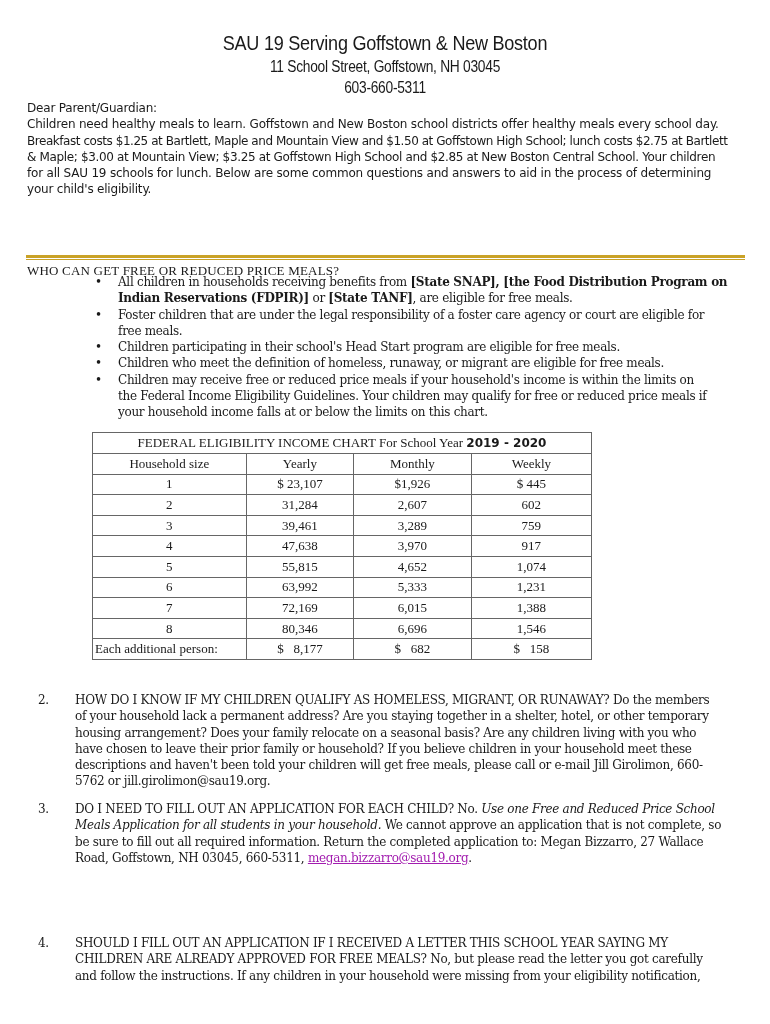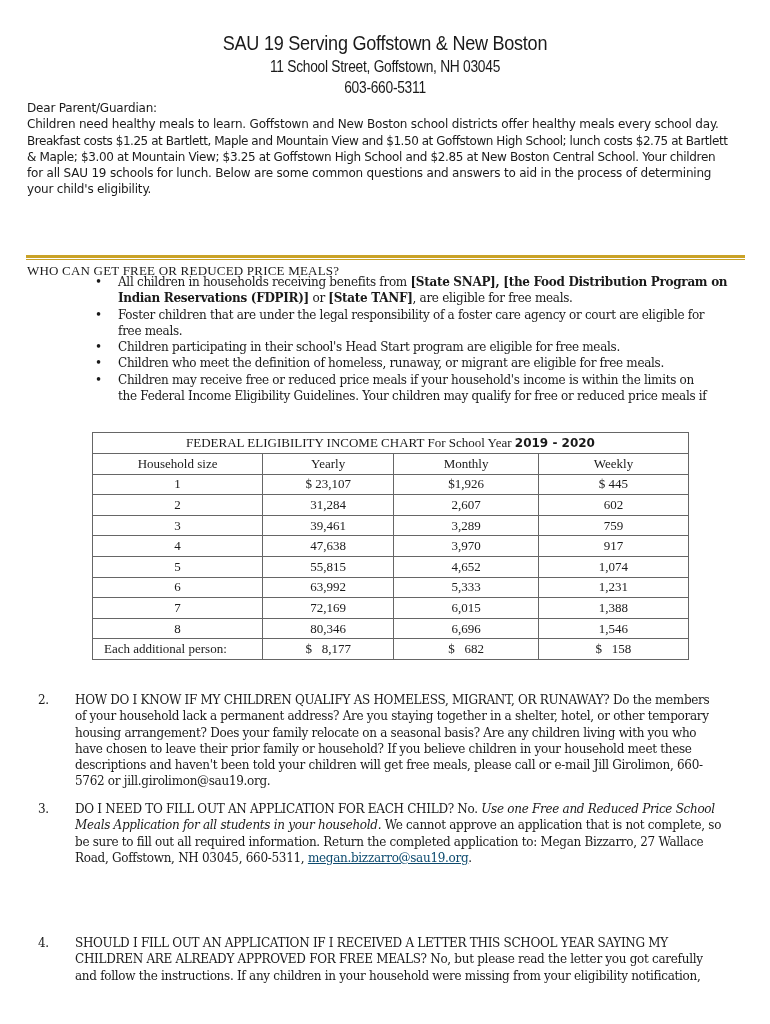--- a/index.html
+++ b/index.html
@@ -11,29 +11,29 @@
   #phone { top:79px; font-size:16px; }
   .intro { left:27px; width:725px; font-family:"DejaVu Sans", sans-serif; font-size:12px; line-height:16.3px; letter-spacing:-0.2px; }
   .intro p { margin:0; white-space:nowrap; }
   .sec-head { left:27px; top:240px; font-family:"Liberation Serif", serif; font-size:13px; letter-spacing:0.2px;margin-top:23px; }
   .rule1 { left:26px; top:255px; width:719px; height:3px; background:#c9a227; }
   .rule2 { left:26px; top:259px; width:719px; height:1px; background:#c9a227; }
   .serif { font-family:"DejaVu Serif", serif; font-size:12px; line-height:16.3px; letter-spacing:-0.3px; }
   ul.bul { position:absolute; left:95px; top:274px; width:660px; margin:0; padding:0; list-style:none; }
   ul.bul li { position:relative; padding-left:23px; margin:0; }
   ul.bul li .dot { position:absolute; left:0; top:0; }
-  table.elig { position:absolute; left:92px; top:432px; width:597px; border-collapse:collapse; font-family:"Liberation Serif", serif; font-size:13px;border-radius:30px; }
+  table.elig { position:absolute; left:92px; top:432px; width:500px; border-collapse:collapse; font-family:"Liberation Serif", serif; font-size:13px;border-radius:30px; }
   table.elig td { border:1px solid #666; height:19.6px; padding:0 2px; text-align:center; }
   table.elig td.cap { height:20px; }
-  table.elig td.add { text-align:left; padding-left:11px; white-space:nowrap; }
+  table.elig td.add { text-align:left; padding-left:2px; white-space:nowrap; }
   .qitem { position:absolute; left:38px; width:720px; }
   .qnum { position:absolute; left:0; top:0; }
   .qtext { position:absolute; left:37px; width:700px; }
   .qtext p { margin:0; white-space:nowrap; }
-  a.link { color:#0c4a6e; text-decoration:underline; }
+  a.link { color:#a21caf; text-decoration:underline; }
   b { font-weight:bold; }
   i { font-style:italic; }
 </style>
 </head>
 <body>
 
 <div class="abs hdr" id="title">SAU 19 Serving Goffstown &amp; New Boston</div>
 <div class="abs hdr" id="addr">11 School Street, Goffstown, NH 03045</div>
 <div class="abs hdr" id="phone">603-660-5311</div>
 
@@ -70,20 +70,21 @@
     <div style="white-space:nowrap;">Children participating in their school's Head Start program are eligible for free meals.</div>
   </li>
   <li>
     <span class="dot">•</span>
     <div style="white-space:nowrap;">Children who meet the definition of homeless, runaway, or migrant are eligible for free meals.</div>
   </li>
   <li>
     <span class="dot">•</span>
     <div style="white-space:nowrap;">Children may receive free or reduced price meals if your household's income is within the limits on</div>
     <div style="white-space:nowrap;">the Federal Income Eligibility Guidelines. Your children may qualify for free or reduced price meals if</div>
+    <div style="white-space:nowrap;">your household income falls at or below the limits on this chart.</div>
   </li>
 </ul>
 
 <table class="elig">
   <colgroup>
       <col style="width:161px">
       <col style="width:124px">
       <col style="width:137px">
       <col style="width:142px">
     </colgroup>

